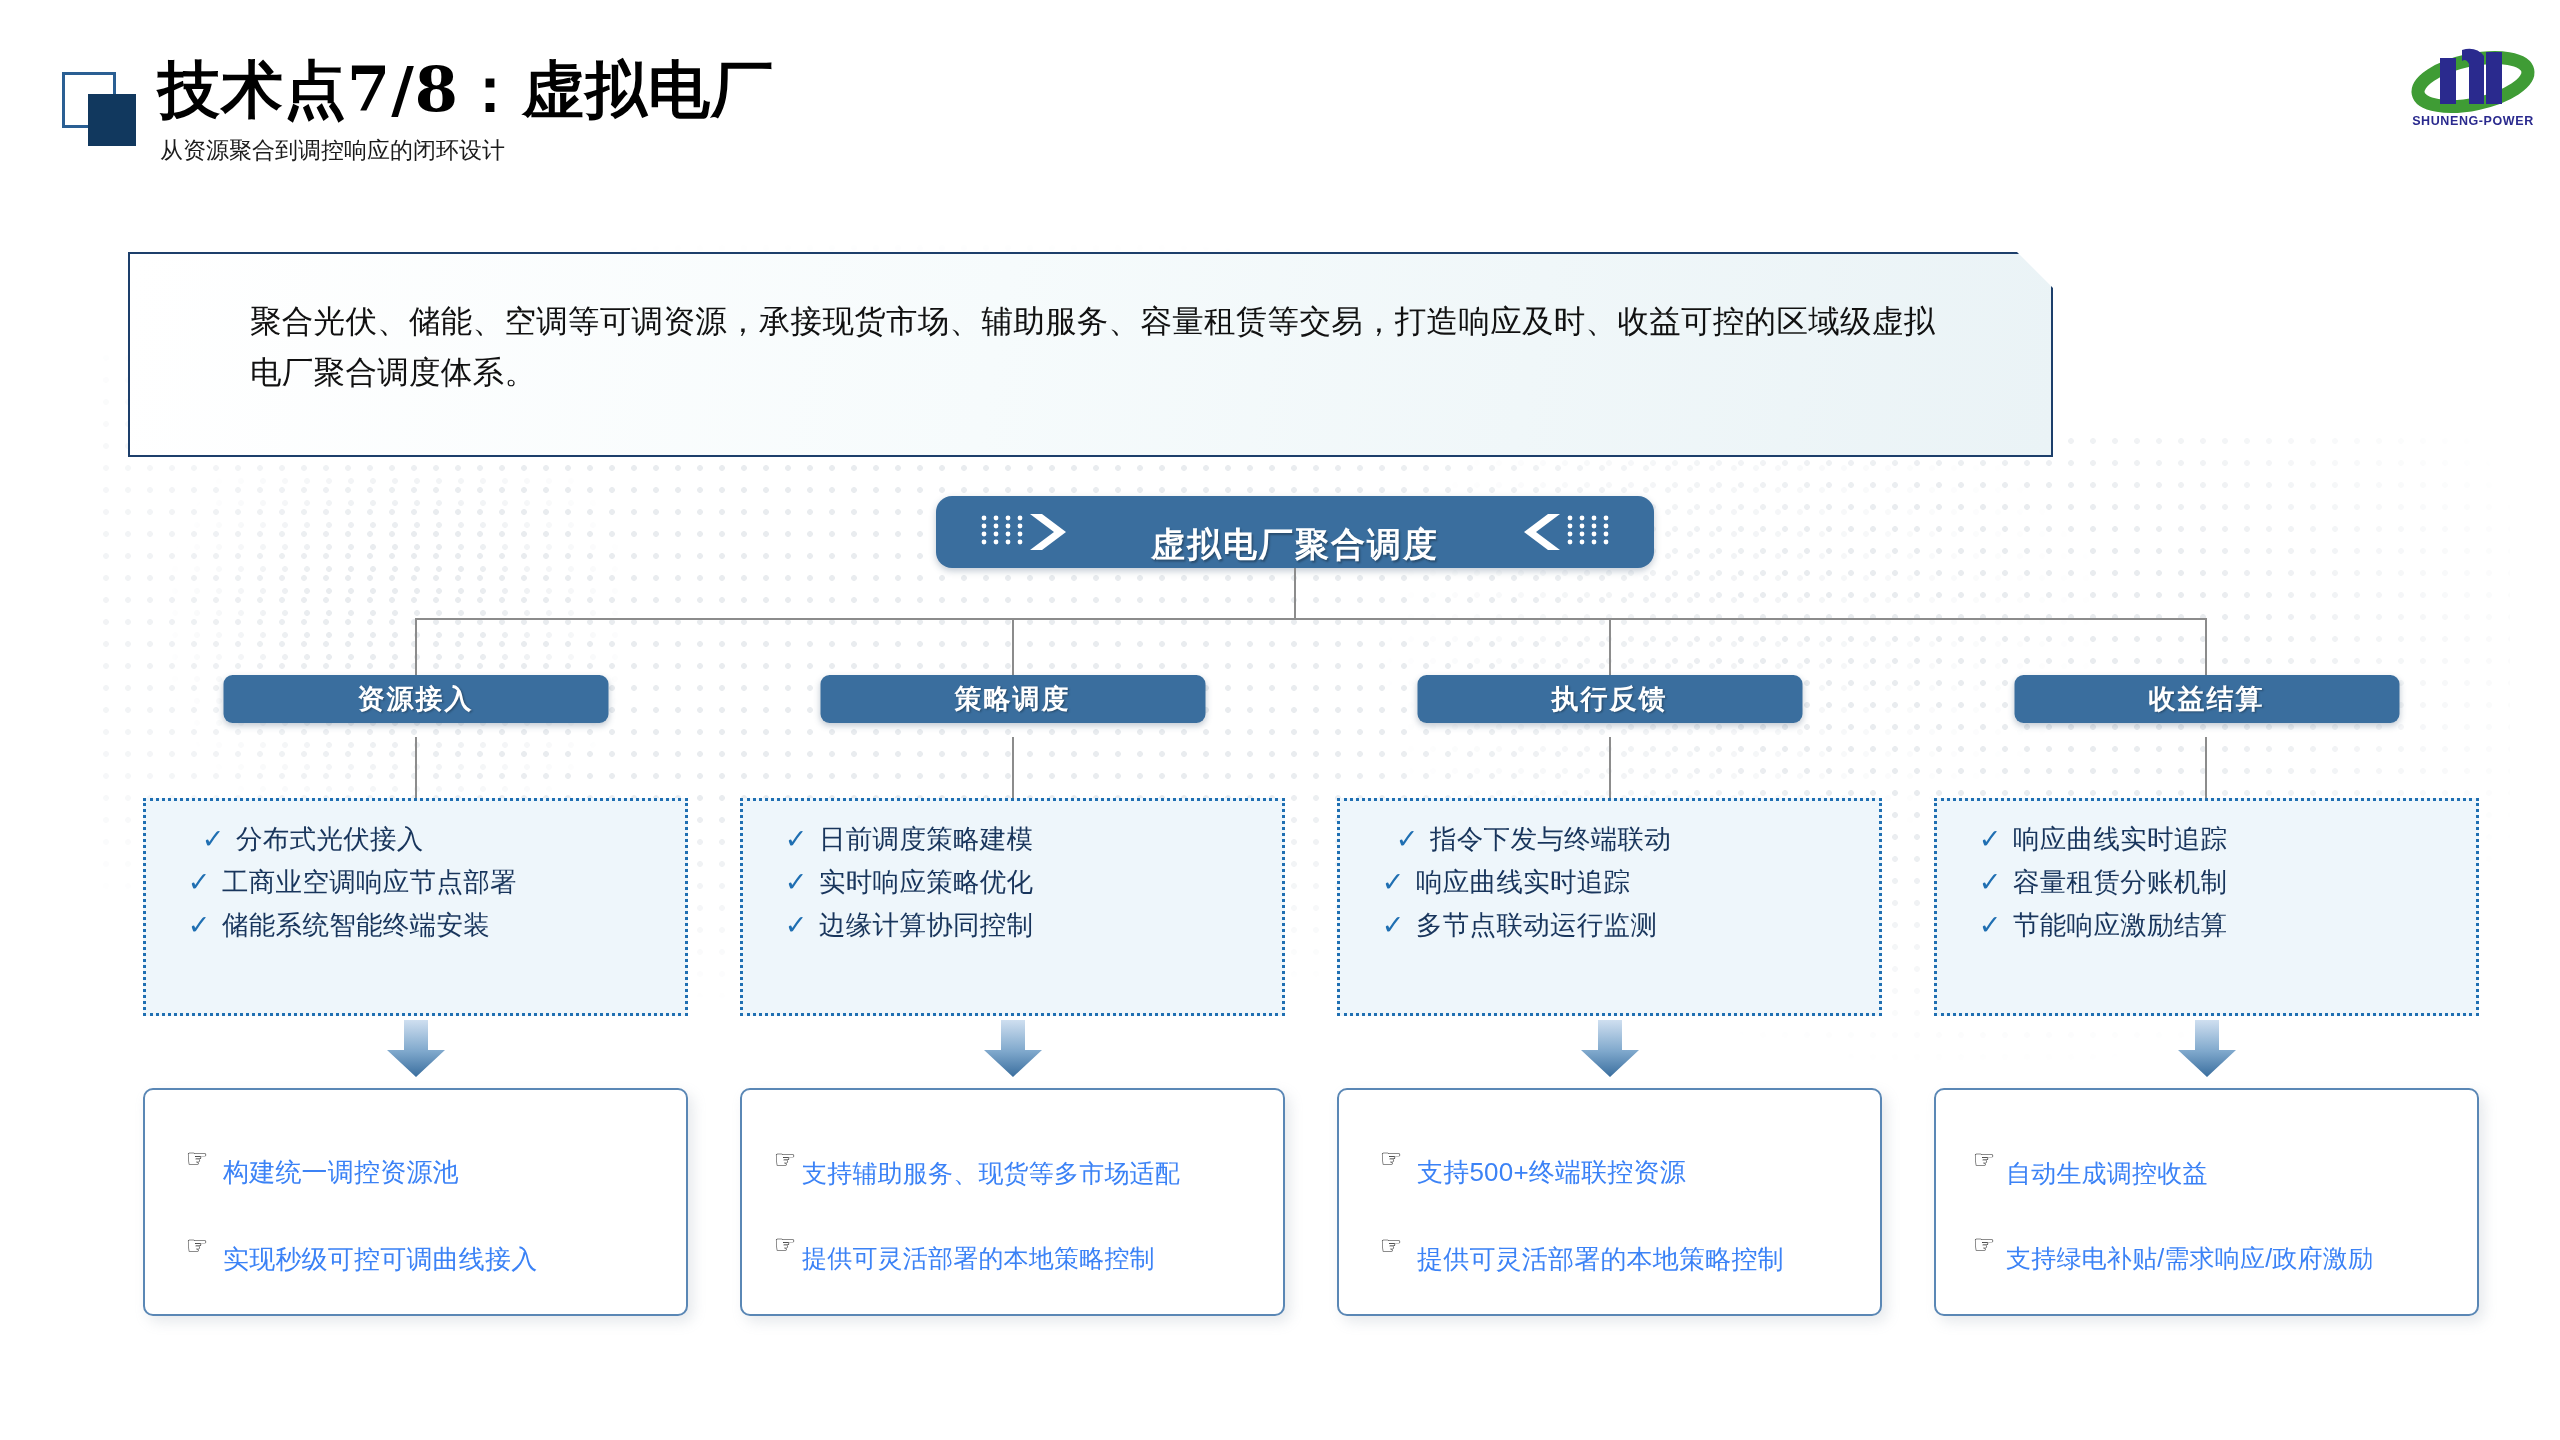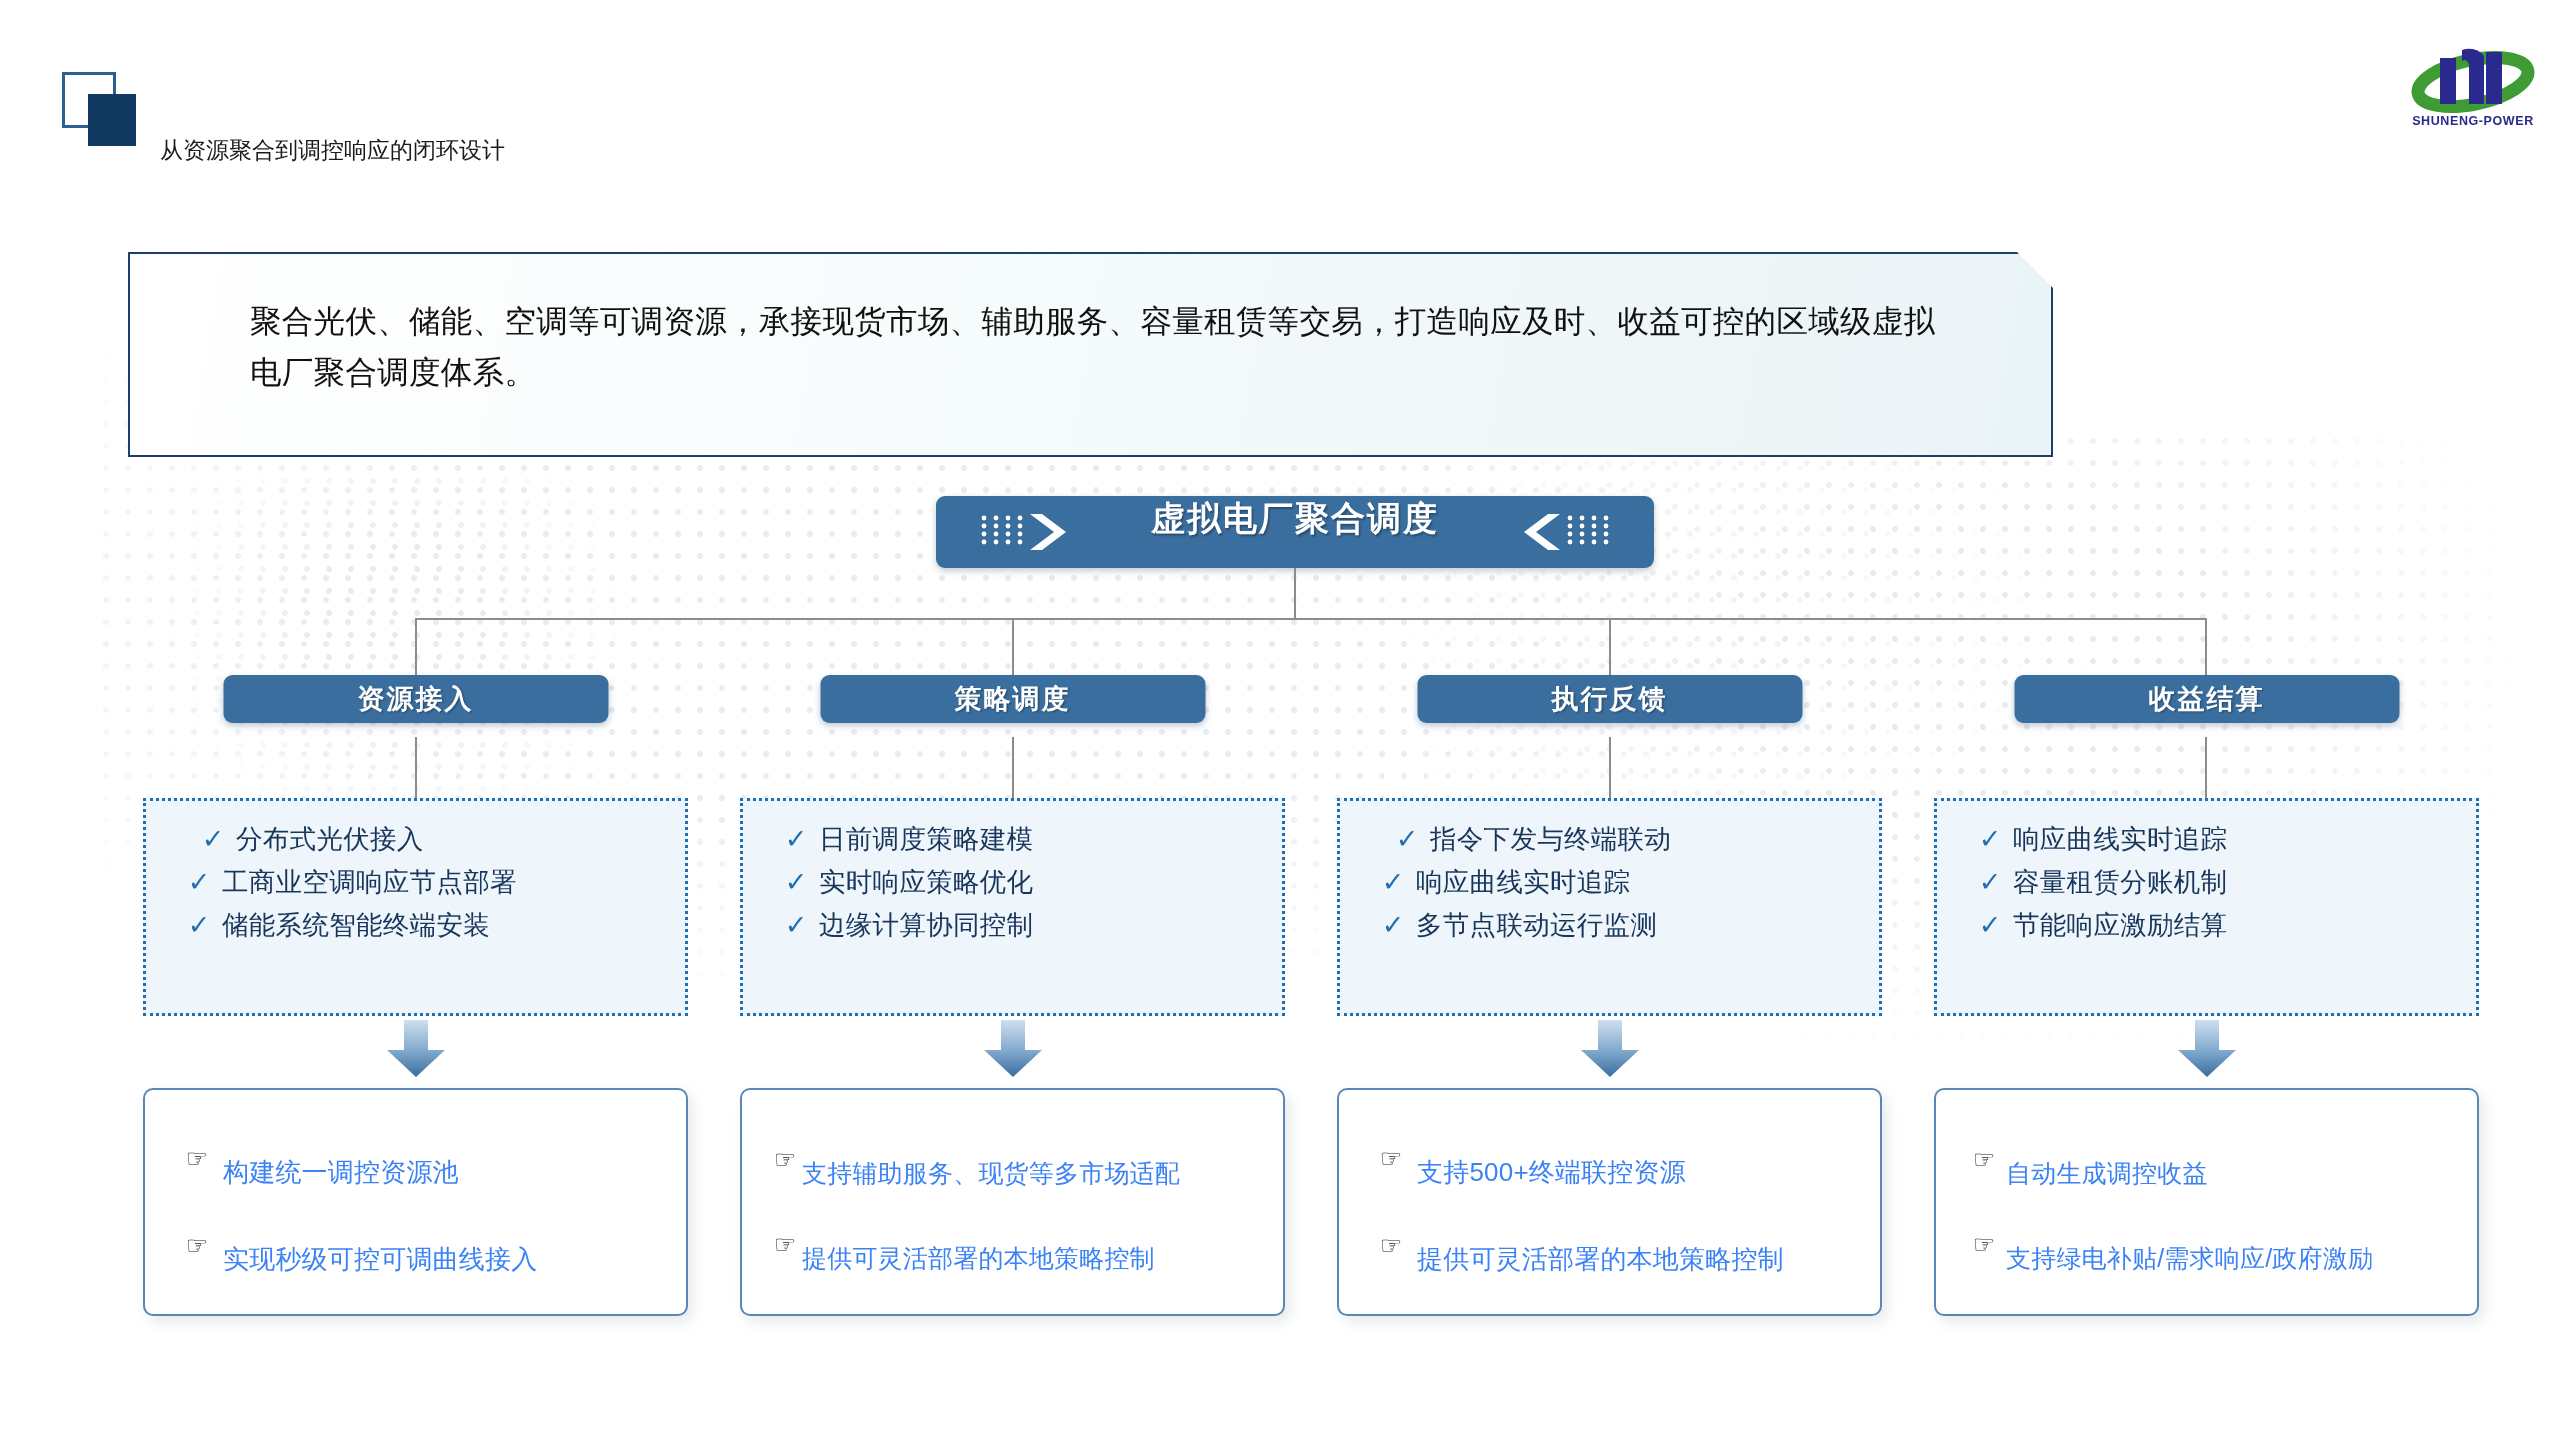--- a/index.html
+++ b/index.html
@@ -87,23 +87,23 @@
     color: #111111;
     letter-spacing: .3px;
   }
 
   
   .hub {
     position: absolute;
     left: 936px; top: 496px;
     width: 718px; height: 72px;
     background: #3a6e9e;
-    border-radius: 9px;
+    border-radius: 16px;
     box-shadow: 0 3px 7px rgba(40,70,100,.28);
-    display: flex; align-items: flex-start; justify-content: center;
+    display: flex; align-items: flex-end; justify-content: center;
   }
   .hub-title {
     font-size: 34px; font-weight: 700; color: #ffffff;
     letter-spacing: 2px;
     text-shadow: 1.5px 1.5px 2px rgba(0,0,0,.30);
   }
   .chev { position: absolute; top: 50%; transform: translateY(-50%); display: flex; align-items: center; }
   .chev-left  { left: 42px; }
   .chev-right { right: 42px; }
   .chev svg { display: block; }
@@ -189,20 +189,21 @@
 
   <div class="dot-field dots-a"></div>
   <div class="dot-field dots-b"></div>
   <div class="dot-field dots-c"></div>
 
   <div class="hdr-mark">
     <div class="sq-outline"></div>
     <div class="sq-solid"></div>
   </div>
 
+  <div class="hdr-title">技术点7/8：虚拟电厂</div>
   <div class="hdr-sub">从资源聚合到调控响应的闭环设计</div>
 
   <div class="logo">
     <svg width="146" height="86" viewBox="0 0 146 86">
       <ellipse cx="73" cy="52" rx="56" ry="22" fill="none" stroke="#3f9c35" stroke-width="13" transform="rotate(-12 73 52)"></ellipse>
       <path d="M40 28 h16 v46 h-16 z" fill="#2a2a8e"></path>
       <path d="M62 20 q14 -4 22 6 v48 h-15 v-40 q-3 -6 -7 -3 z" fill="#2a2a8e"></path>
       <path d="M86 22 h16 v52 h-16 z" fill="#2a2a8e"></path>
     </svg>
     <div class="logo-text">SHUNENG-POWER</div>

